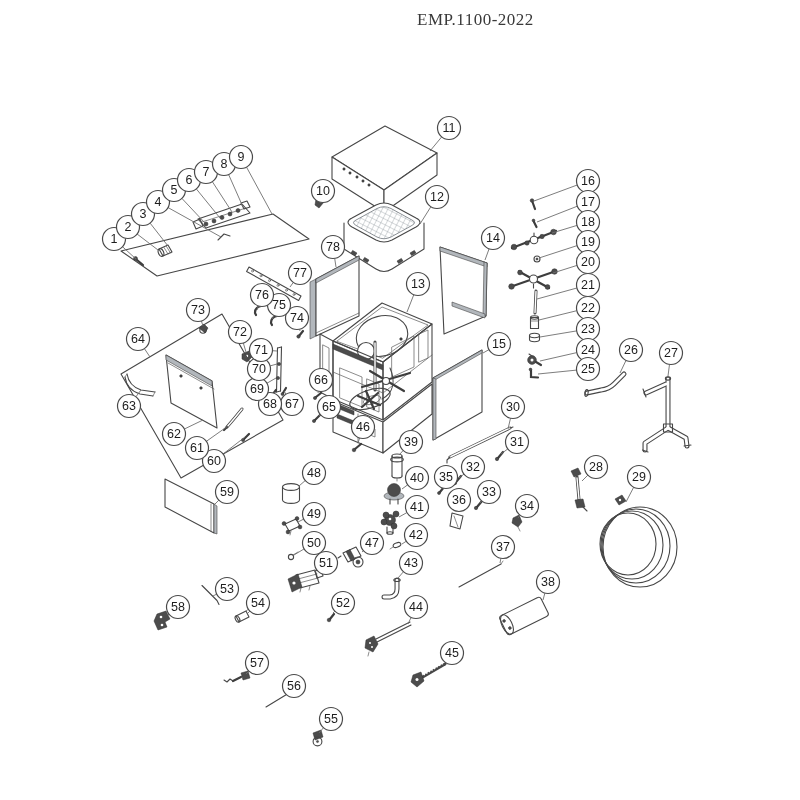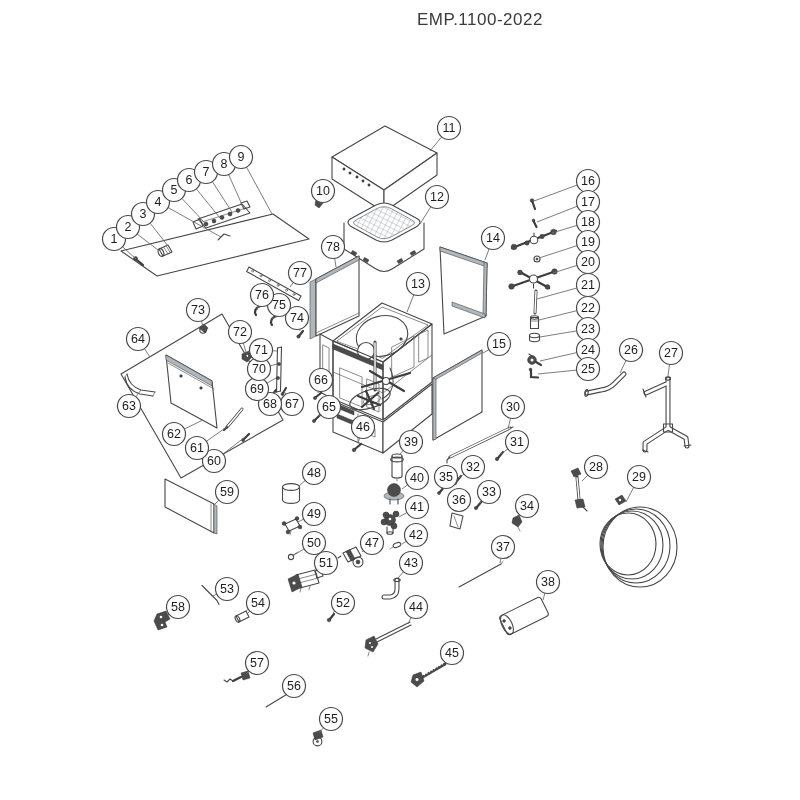--- a/index.html
+++ b/index.html
@@ -1,18 +1,18 @@
 <!DOCTYPE html>
 <html><head>
 <meta charset="utf-8">
 <style>
   html,body{margin:0;padding:0;background:#ffffff;width:800px;height:800px;overflow:hidden;
             font-family:"Liberation Sans", sans-serif;}
   .page{position:relative;width:800px;height:800px;background:#ffffff;}
-  .drawing-title{position:absolute;left:417px;top:10px;font-size:17px;letter-spacing:.5px;color:#3a3a3a;}
+  .drawing-title{position:absolute;left:417px;top:10px;font-size:17px;letter-spacing:.5px;color:#3a3a3a;font-family:Liberation Serif, serif;}
   svg.diagram{position:absolute;left:0;top:0;}
   
   .ln{fill:none;stroke:#474747;stroke-width:1.1;stroke-linecap:round;stroke-linejoin:round;}
   .lnthin{fill:none;stroke:#5a5a5a;stroke-width:.7;stroke-linecap:round;stroke-linejoin:round;}
   .wfill{fill:#ffffff;stroke:#474747;stroke-width:1.1;stroke-linejoin:round;}
   .efill{fill:#b2b7bc;stroke:#474747;stroke-width:.6;stroke-linejoin:round;}
   .dk{fill:#4c4c4c;stroke:#2e2e2e;stroke-width:.5;stroke-linejoin:round;}
   .dkln{fill:none;stroke:#3d3d3d;stroke-width:2.2;stroke-linecap:round;}
   .tube{fill:none;stroke:#474747;stroke-width:5;stroke-linecap:round;stroke-linejoin:round;}
   .tubein{fill:none;stroke:#ffffff;stroke-width:2.8;stroke-linecap:round;stroke-linejoin:round;}

